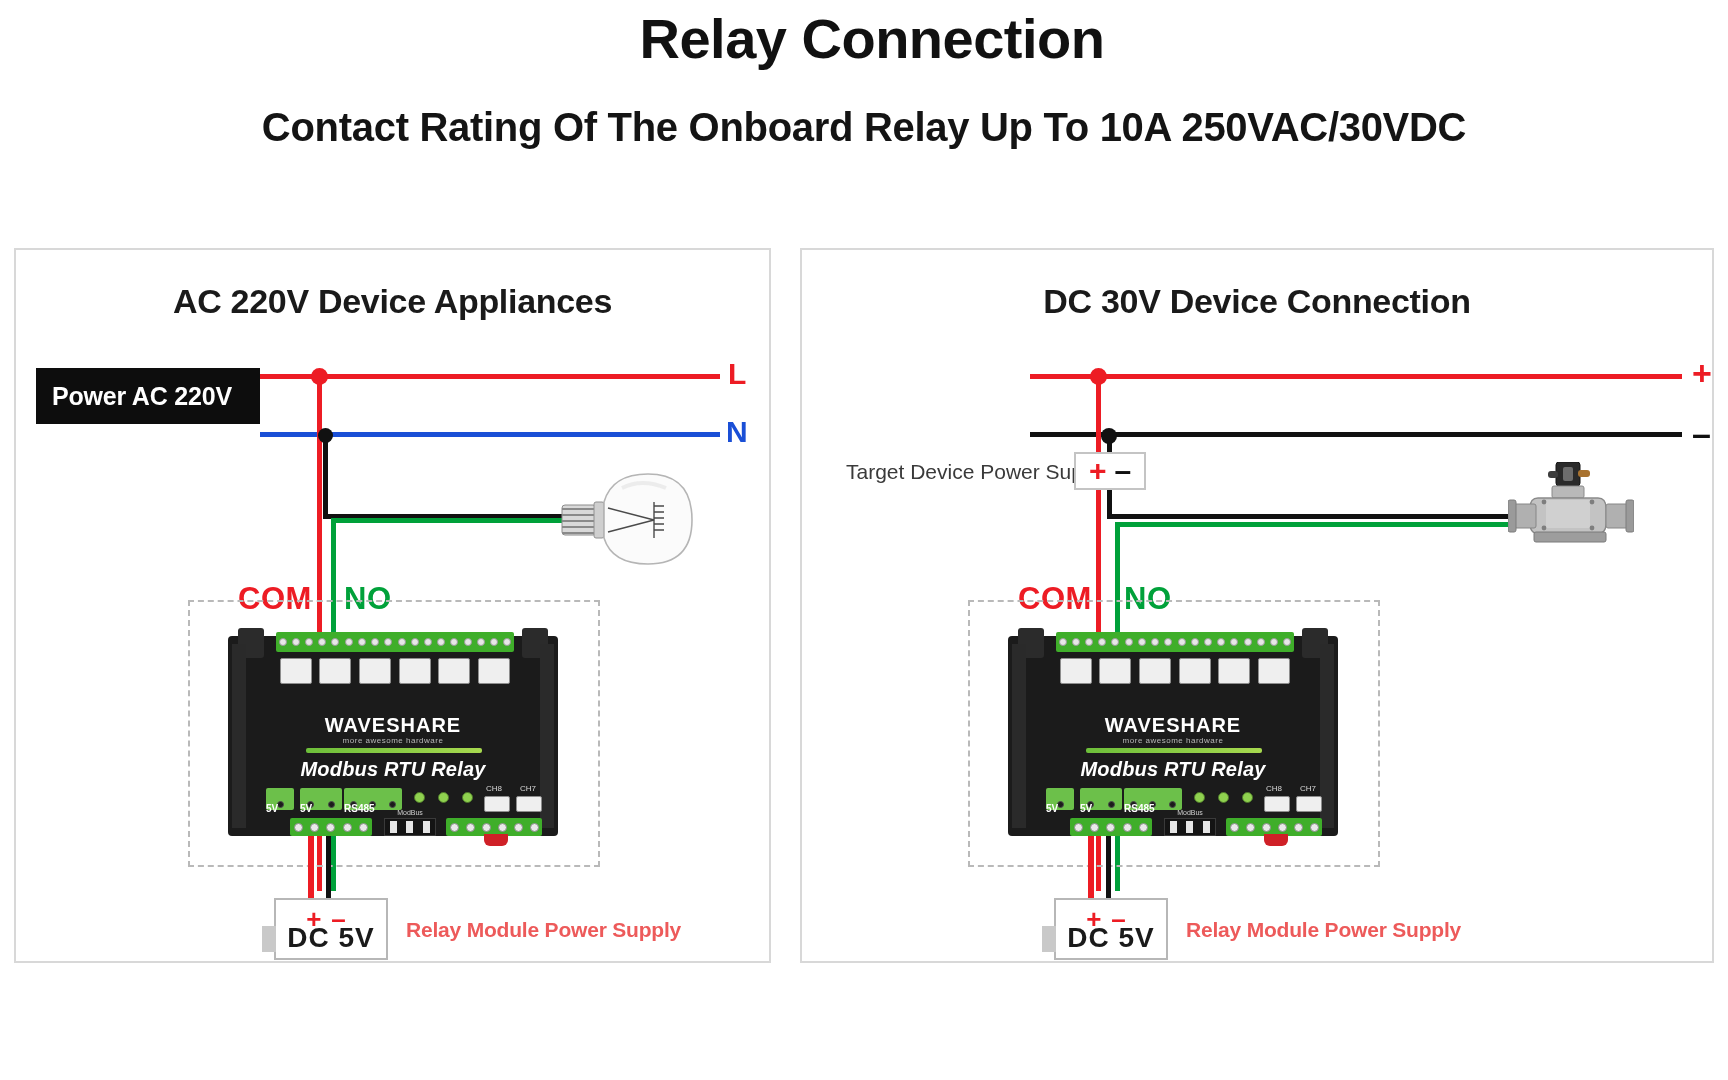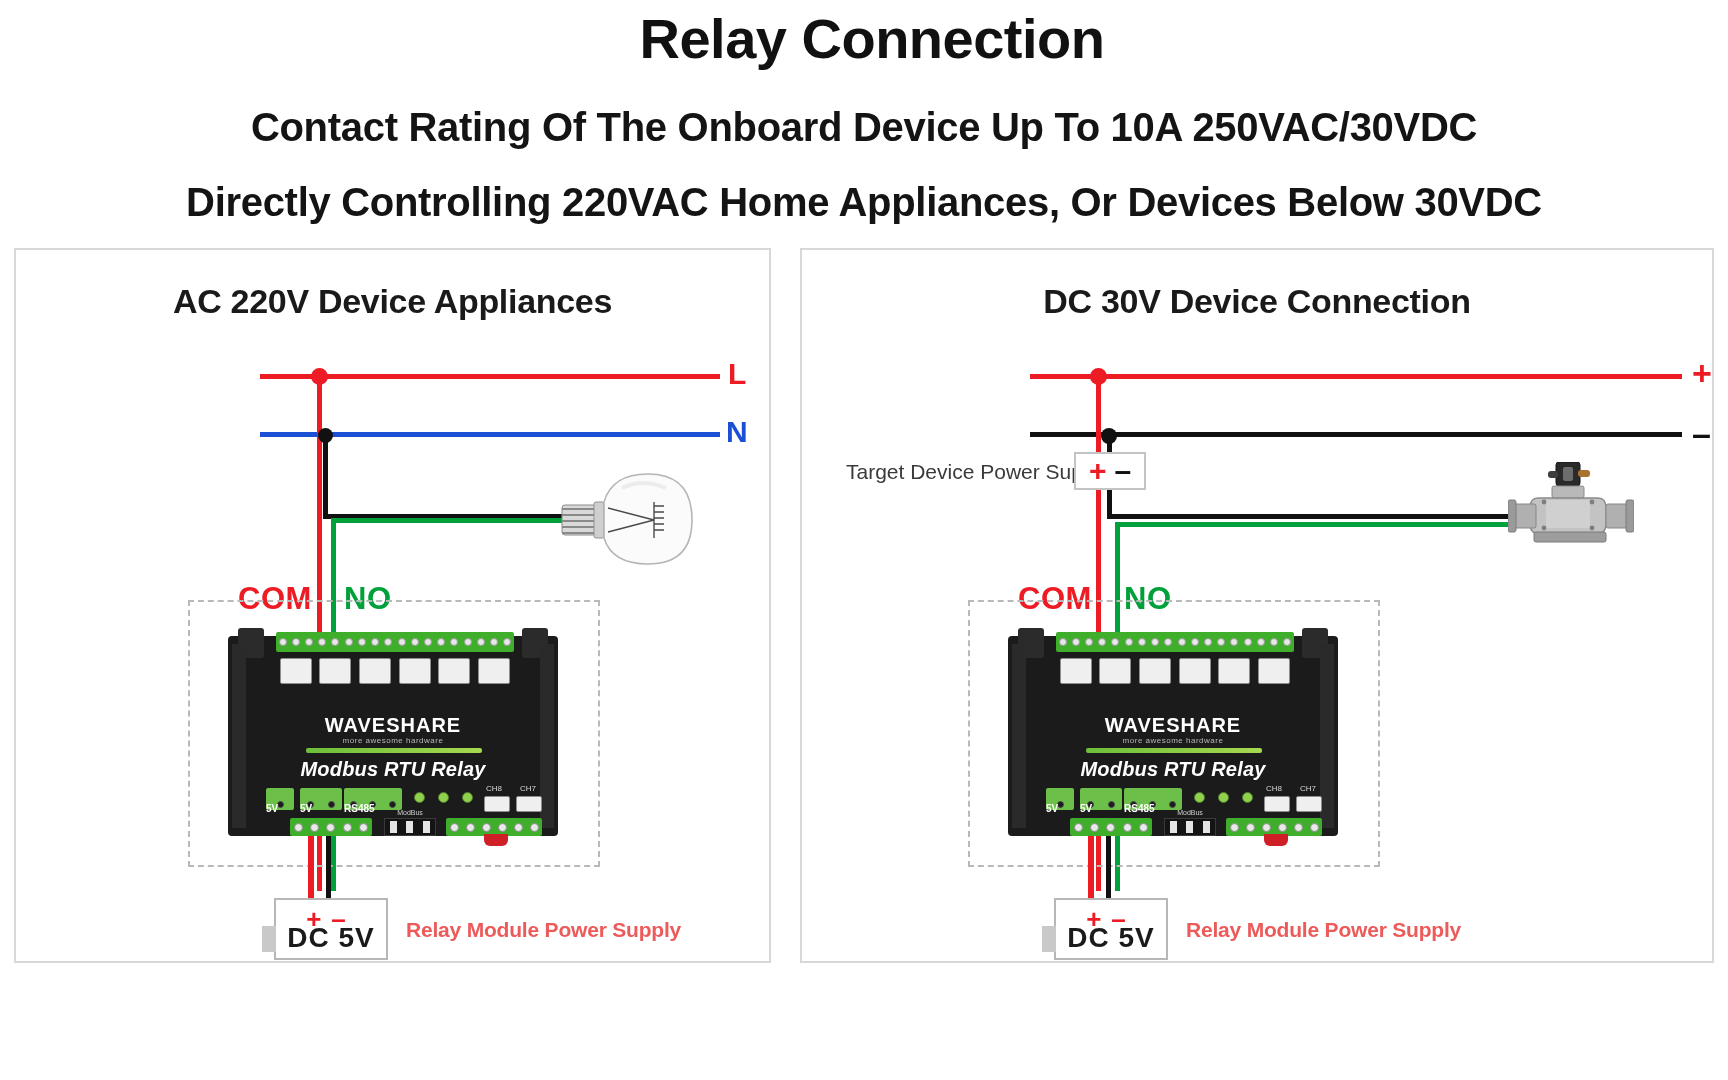--- a/index.html
+++ b/index.html
@@ -202,26 +202,26 @@
   }
   .tdps-plus  { color: #ed1c24; font-size: 30px; font-weight: 700; line-height: 1; }
   .tdps-minus { color: #111; font-size: 30px; font-weight: 700; line-height: 1; }
 </style>
 </head>
 <body>
 
 <div id="page">
 
   <div class="title">Relay Connection</div>
-  <div class="subtitle sub1">Contact Rating Of The Onboard Device Up To 10A 250VAC/30VDC</div>
-  <div class="subtitle sub2">Directly Controlling 220VAC Home Appliances, Or Devices Below 30VDC</div>
+  <div class="subtitle sub1">Contact Rating Of The Onboard Relay Up To 10A 250VAC/30VDC</div>
 
   <div class="panel panel-left">
     <div class="panel-title">AC 220V Device Appliances</div>
 
+    <div class="source-bar" style="left:20px; top:118px; width:224px; height:56px;">Power AC 220V</div>
 
     <div class="wire w-red" style="left:244px; top:124px; width:460px; height:5px;"></div>
 
     <div class="wire w-blue" style="left:244px; top:182px; width:460px; height:5px;"></div>
 
     <div class="term-label lbl-red" style="left:712px; top:109px;">L</div>
     <div class="term-label lbl-blue" style="left:710px; top:167px;">N</div>
 
     <div class="wire w-red" style="left:301px; top:124px; width:5px; height:517px;"></div>
     <div class="dot dot-red" style="left:295px; top:118px; width:17px; height:17px;"></div>

